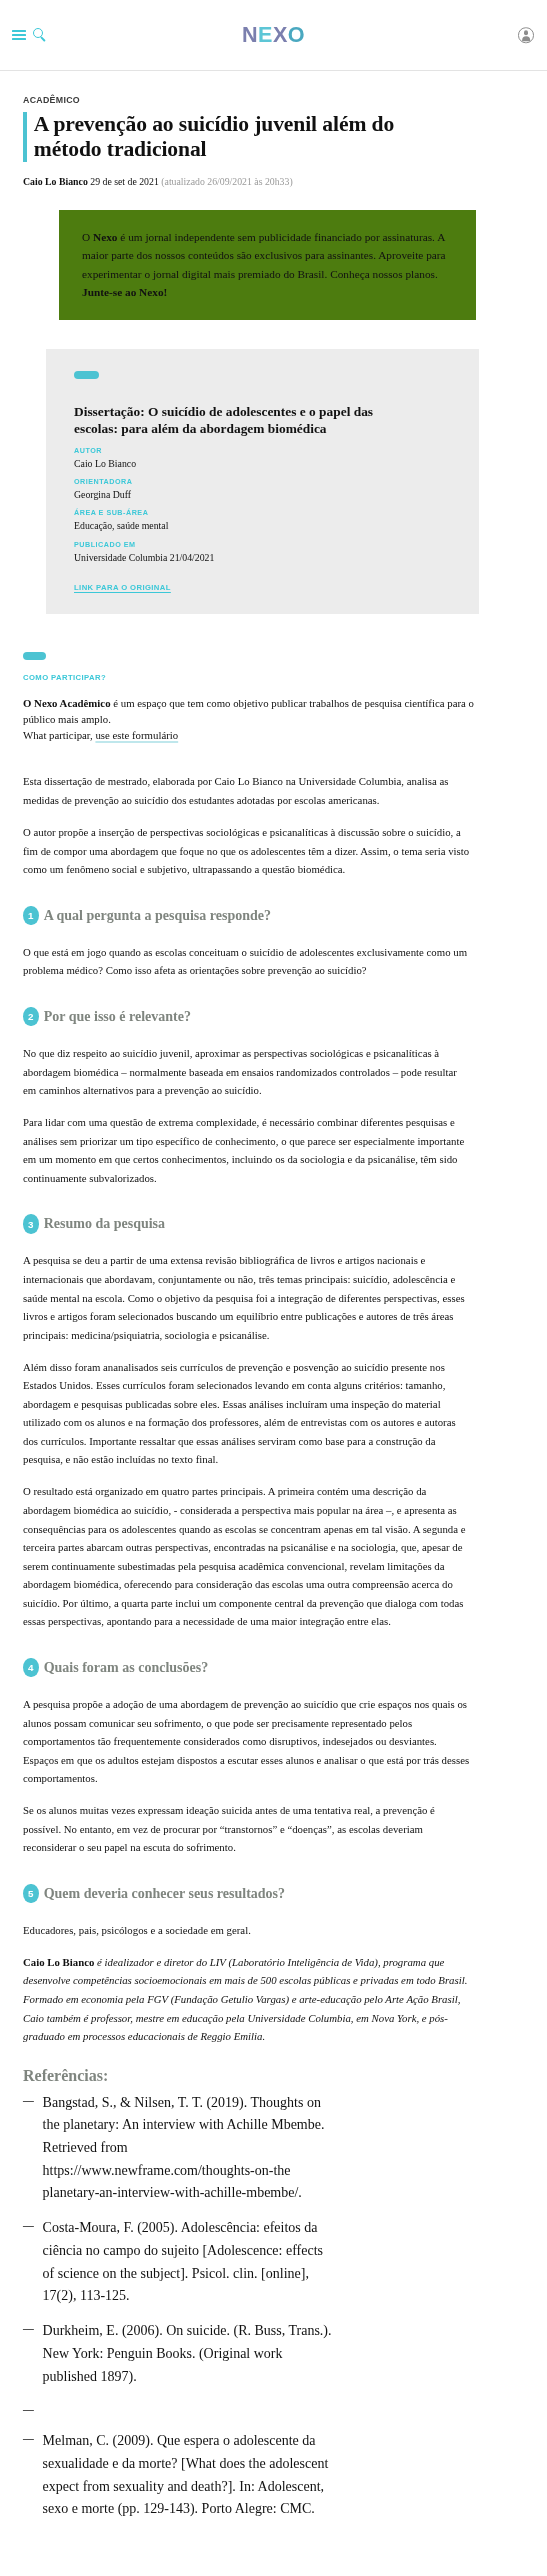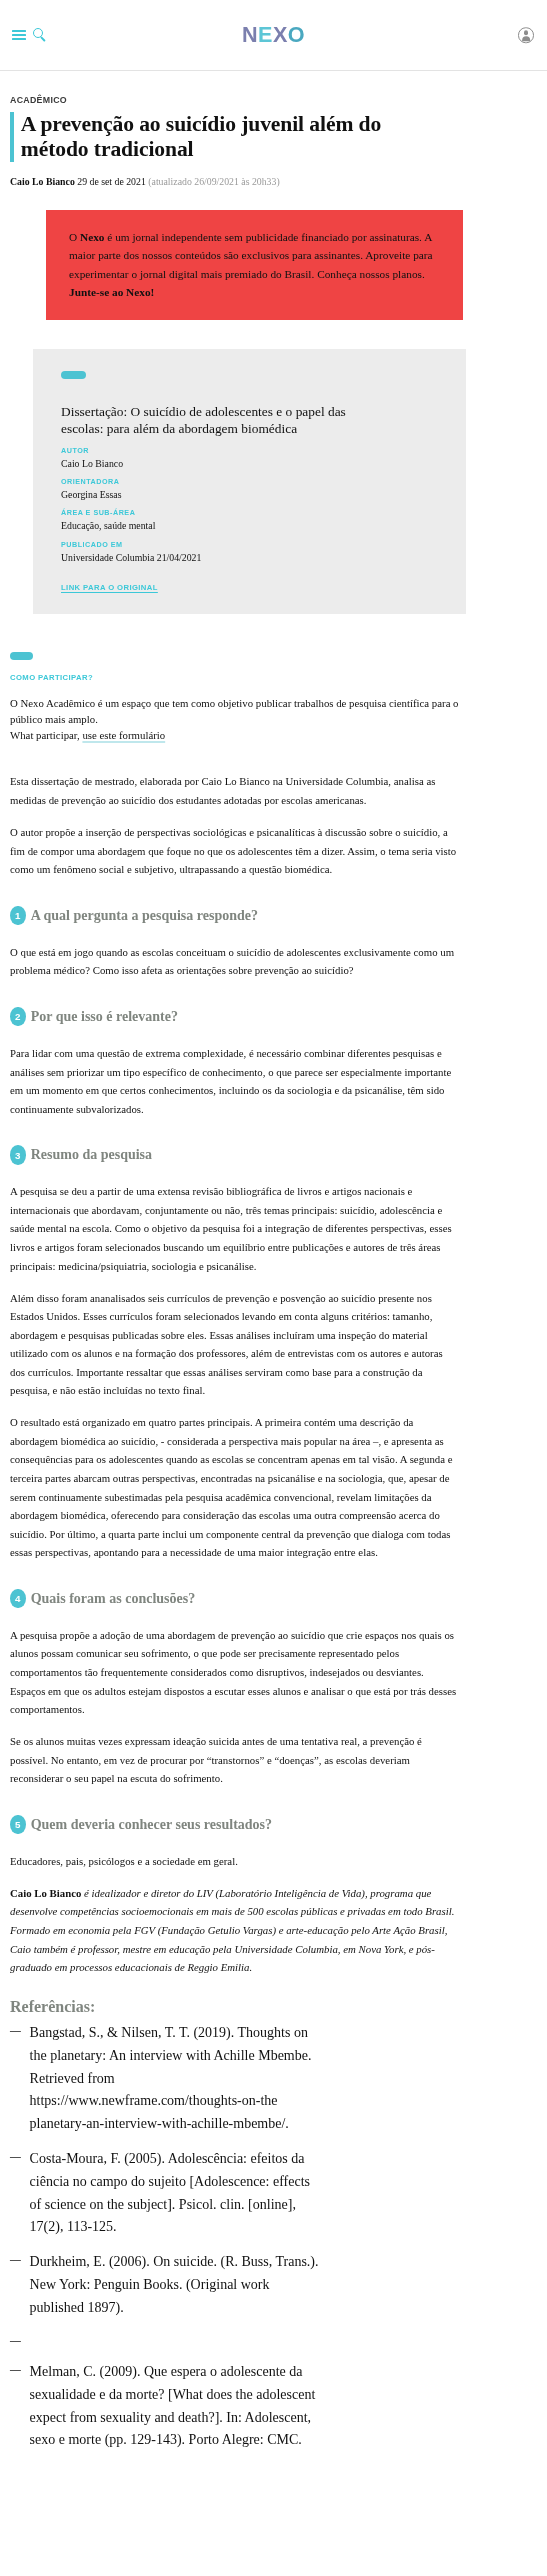--- a/index.html
+++ b/index.html
@@ -49,55 +49,55 @@
     position:absolute; right:13.4px; top:50%; transform:translateY(-50%);
     width:15.5px; height:15.5px; border-radius:50%;
     border:1.5px solid #8d8d8d;
     display:flex; align-items:center; justify-content:center;
   }
   .account .head{ width:4.6px; height:4.6px; border-radius:50%; background:#8d8d8d; position:relative; top:-2.1px;}
   .account .body{ position:absolute; bottom:1px; left:50%; transform:translateX(-50%);
     width:7.7px; height:4.6px; border-radius:4.1px 4.1px 0 0; background:#8d8d8d; }
 
   
-  .wrap{ width:547px; padding:0 10px; }
+  .wrap{ width:547px; padding:0 23px; }
   .col{ max-width:453px; }
 
   .kicker{
     font-family:"Liberation Sans", sans-serif;
     font-size:8.8px; font-weight:bold; letter-spacing:0.3px;
     color:#3a3a3a; margin:24px 0 7.2px 0;
   }
   .headline-row{ display:flex; }
   .headline-bar{ width:3.6px; background:#4cc3d2; flex:0 0 3.6px; margin-right:7.2px; }
   h1.headline{
     margin:0; font-size:21.6px; line-height:1.16; font-weight:bold;
     letter-spacing:-0.1px; color:#111; max-width:361px;
   }
   .byline{ margin:13.4px 0 0 0; font-size:9.8px; color:#111; }
   .byline .author{ font-weight:bold; }
   .byline .date{ color:#111; }
   .byline .upd{ color:#9a9a9a; }
 
   
   .promo{
-    margin:23px 0 0 36px; background:#ef4444;
+    margin:23px 0 0 36px; background:#4d7c0f;
     padding:18.5px 23px 18.5px 23px; max-width:417px;
   }
   .promo p{ margin:0; font-size:11.3px; line-height:1.62; color:#111; }
   .promo b{ font-weight:bold; }
 
   
   .card{
     margin:29px 0 0 23px; background:#ececec;
     padding:15.5px 28px 21.6px 28px; max-width:433px;
   }
   .pill{ width:25px; height:8.2px; background:#4cc3d2; border-radius:4.6px; margin:6.2px 0 25px 0; }
   .card h2{
-    margin:0 0 2.1px 0; font-size:13.4px; line-height:1.26; font-weight:normal; color:#111;
+    margin:0 0 2.1px 0; font-size:13.4px; line-height:1.26; font-weight:bold; color:#111;
     max-width:330px;
   }
   .meta-label{
     font-family:"Liberation Sans", sans-serif;
     font-size:7.2px; font-weight:bold; letter-spacing:0.5px; color:#3cc8d8;
     margin:8.2px 0 3.1px 0;
   }
   .meta-value{ font-size:9.8px; color:#111; margin:0; }
   .orig-link{
     display:inline-block; margin-top:20.6px;
@@ -107,21 +107,21 @@
   }
 
   
   .sec-gap{ height:38px; }
   .pill2{ width:23px; height:7.7px; background:#4cc3d2; border-radius:4.6px; margin:0 0 13.4px 0; }
   .how-label{
     font-family:"Liberation Sans", sans-serif;
     font-size:7.7px; font-weight:bold; letter-spacing:0.4px; color:#3cc8d8; margin:0 0 13px 0;
   }
   .how-body{ font-size:10.8px; line-height:1.5; margin:0; }
-  .how-body b{ font-weight:normal; }
+  .how-body b{ font-weight:bold; }
   .form-link{ text-decoration:underline; text-decoration-color:#bfe7ec; text-decoration-thickness:1.5px;
     text-underline-offset:1.5px; color:#111; cursor:pointer; }
 
   
   .body-p{ font-size:10.8px; line-height:1.72; margin:0 0 13.4px 0; color:#111; max-width:448px; }
   .body-p.em{ font-style:italic; }
   .body-p .nm{ font-style:normal; font-weight:bold; }
 
   
   .qrow{ display:flex; align-items:center; margin:27px 0 17.5px 0; }
@@ -195,21 +195,21 @@
   </div>
 
   <div class="card">
     <div class="pill"></div>
     <h2>Dissertação: O suicídio de adolescentes e o papel das escolas: para além da abordagem biomédica</h2>
 
     <div class="meta-label">AUTOR</div>
     <p class="meta-value">Caio Lo Bianco</p>
 
     <div class="meta-label">ORIENTADORA</div>
-    <p class="meta-value">Georgina Essas</p>
+    <p class="meta-value">Georgina Duff</p>
 
     <div class="meta-label">ÁREA E SUB-ÁREA</div>
     <p class="meta-value">Educação, saúde mental</p>
 
     <div class="meta-label">PUBLICADO EM</div>
     <p class="meta-value">Universidade Columbia 21/04/2021</p>
 
     <a class="orig-link">LINK PARA O ORIGINAL</a>
   </div>
 
@@ -229,20 +229,21 @@
     <div class="qrow">
       <div class="qnum">1</div>
       <div class="qtitle">A qual pergunta a pesquisa responde?</div>
     </div>
     <p class="body-p">O que está em jogo quando as escolas conceituam o suicídio de adolescentes exclusivamente como um problema médico? Como isso afeta as orientações sobre prevenção ao suicídio?</p>
 
     <div class="qrow">
       <div class="qnum">2</div>
       <div class="qtitle">Por que isso é relevante?</div>
     </div>
+    <p class="body-p">No que diz respeito ao suicídio juvenil, aproximar as perspectivas sociológicas e psicanalíticas à abordagem biomédica – normalmente baseada em ensaios randomizados controlados – pode resultar em caminhos alternativos para a prevenção ao suicídio.</p>
     <p class="body-p">Para lidar com uma questão de extrema complexidade, é necessário combinar diferentes pesquisas e análises sem priorizar um tipo específico de conhecimento, o que parece ser especialmente importante em um momento em que certos conhecimentos, incluindo os da sociologia e da psicanálise, têm sido continuamente subvalorizados.</p>
 
     <div class="qrow">
       <div class="qnum">3</div>
       <div class="qtitle">Resumo da pesquisa</div>
     </div>
     <p class="body-p">A pesquisa se deu a partir de uma extensa revisão bibliográfica de livros e artigos nacionais e internacionais que abordavam, conjuntamente ou não, três temas principais: suicídio, adolescência e saúde mental na escola. Como o objetivo da pesquisa foi a integração de diferentes perspectivas, esses livros e artigos foram selecionados buscando um equilíbrio entre publicações e autores de três áreas principais: medicina/psiquiatria, sociologia e psicanálise.</p>
     <p class="body-p">Além disso foram ananalisados seis currículos de prevenção e posvenção ao suicídio presente nos Estados Unidos. Esses currículos foram selecionados levando em conta alguns critérios: tamanho, abordagem e pesquisas publicadas sobre eles. Essas análises incluíram uma inspeção do material utilizado com os alunos e na formação dos professores, além de entrevistas com os autores e autoras dos currículos. Importante ressaltar que essas análises serviram como base para a construção da pesquisa, e não estão incluídas no texto final.</p>
     <p class="body-p">O resultado está organizado em quatro partes principais. A primeira contém uma descrição da abordagem biomédica ao suicídio, - considerada a perspectiva mais popular na área –, e apresenta as consequências para os adolescentes quando as escolas se concentram apenas em tal visão. A segunda e terceira partes abarcam outras perspectivas, encontradas na psicanálise e na sociologia, que, apesar de serem continuamente subestimadas pela pesquisa acadêmica convencional, revelam limitações da abordagem biomédica, oferecendo para consideração das escolas uma outra compreensão acerca do suicídio. Por último, a quarta parte inclui um componente central da prevenção que dialoga com todas essas perspectivas, apontando para a necessidade de uma maior integração entre elas.</p>
 

